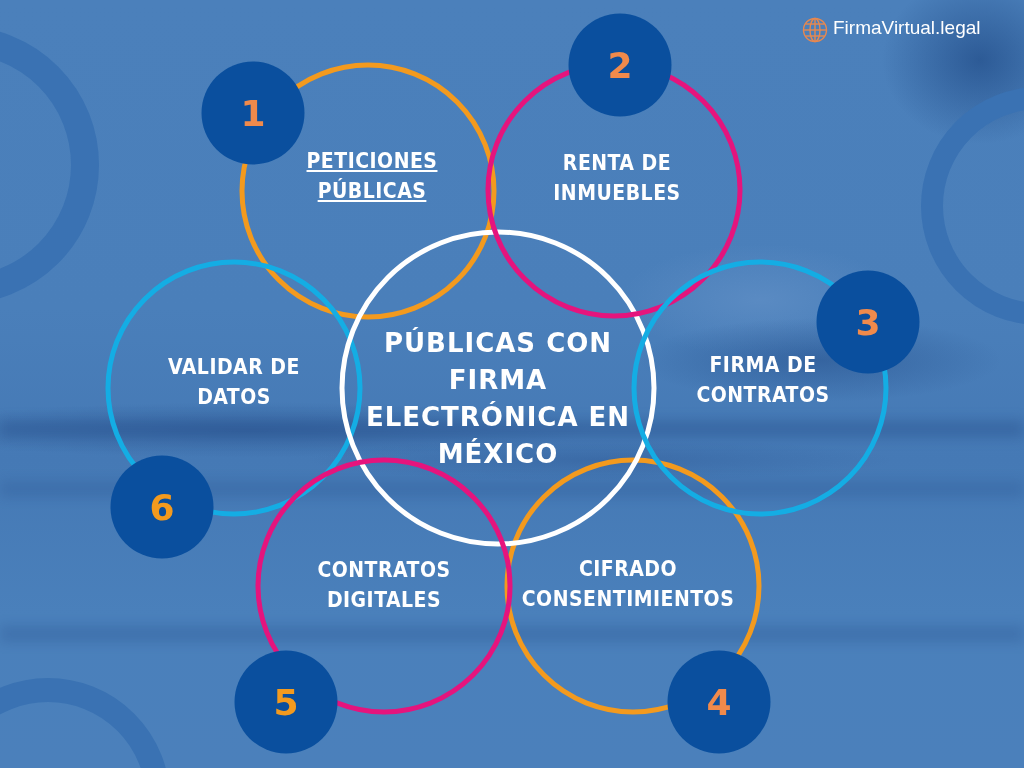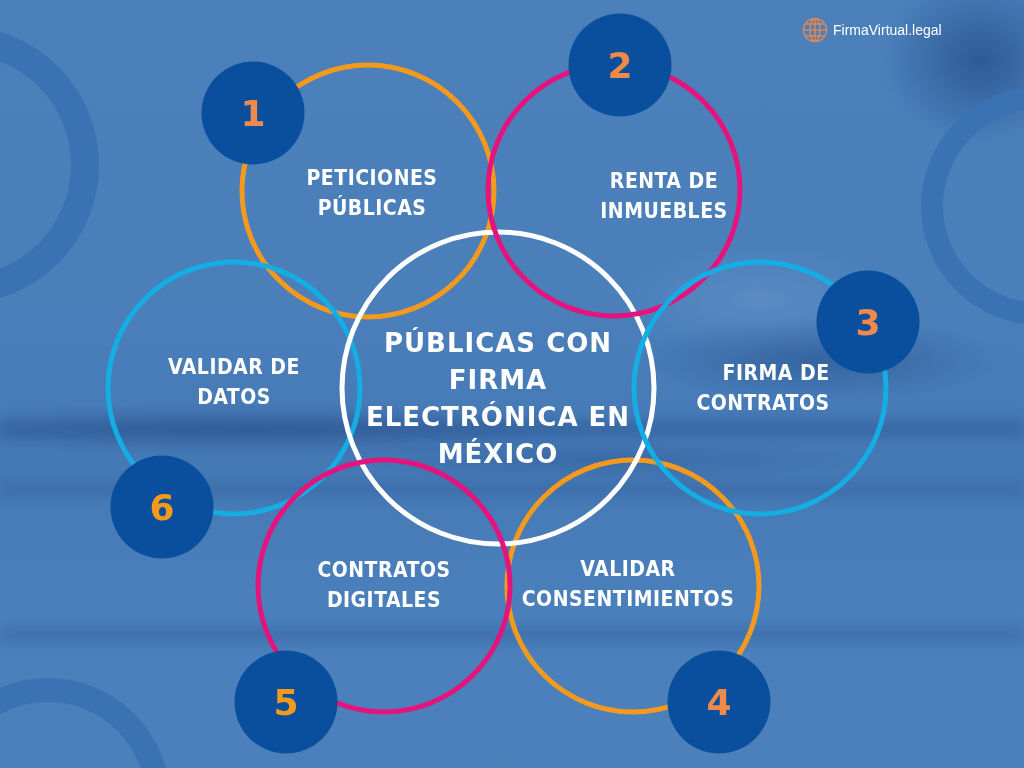--- a/index.html
+++ b/index.html
@@ -36,22 +36,22 @@
     font-size: 26px; line-height: 37px; letter-spacing: 1px;
     transform: translate(-50%, -50%); white-space: pre-line; width: 300px;
   }
   .badge {
     position: absolute; width: 103px; height: 103px; border-radius: 50%;
     background: #0a4f9e; transform: translate(-50%, -50%);
     display: flex; align-items: center; justify-content: center;
     font-family: "DejaVu Sans", sans-serif; font-weight: bold; font-size: 36px;
   }
   .brand {
-    position: absolute; left: 802px; top: 17px; display: flex; align-items: center; gap: 5px;
-    color: #ffffff; font-family: "Liberation Sans", sans-serif; font-size: 14px;
+    position: absolute; left: 802px; top: 17px; display: flex; gap: 5px;
+    color: #ffffff; font-family: "Liberation Sans", sans-serif; font-size: 19px;
   }
   .brand svg { display: block; }
 </style>
 </head>
 <body>
 
 <div class="bg">
   <div class="bg-band" style="top:420px;"></div>
   <div class="bg-band" style="top:480px; opacity:0.6;"></div>
   <div class="bg-band" style="top:625px; opacity:0.7;"></div>
@@ -84,27 +84,27 @@
     </g>
   </svg>
   <span>FirmaVirtual.legal</span>
 </div>
 
 <div class="center-label" style="left:498px; top:399px;">PÚBLICAS CON
 FIRMA
 ELECTRÓNICA EN
 MÉXICO</div>
 
-<div class="ring-label" style="left:372px; top:193px;">PETICIONES
+<div class="ring-label" style="left:372px; top:176px;text-decoration:underline;">PETICIONES
 PÚBLICAS</div>
-<div class="ring-label" style="left:617px; top:196px;margin-left:47px;">RENTA DE
+<div class="ring-label" style="left:617px; top:178px;">RENTA DE
 INMUEBLES</div>
-<div class="ring-label" style="left:763px; top:388px;text-align:right;">FIRMA DE
+<div class="ring-label" style="left:763px; top:380px;">FIRMA DE
 CONTRATOS</div>
-<div class="ring-label" style="left:628px; top:584px;">VALIDAR
+<div class="ring-label" style="left:628px; top:584px;">CIFRADO
 CONSENTIMIENTOS</div>
 <div class="ring-label" style="left:384px; top:585px;">CONTRATOS
 DIGITALES</div>
 <div class="ring-label" style="left:234px; top:382px;">VALIDAR DE
 DATOS</div>
 
 <div class="badge" style="left:253px; top:113px; color:#f08a4b;">
   <span>1</span>
 </div>
 <div class="badge" style="left:620px; top:65px; color:#f08a4b;">

